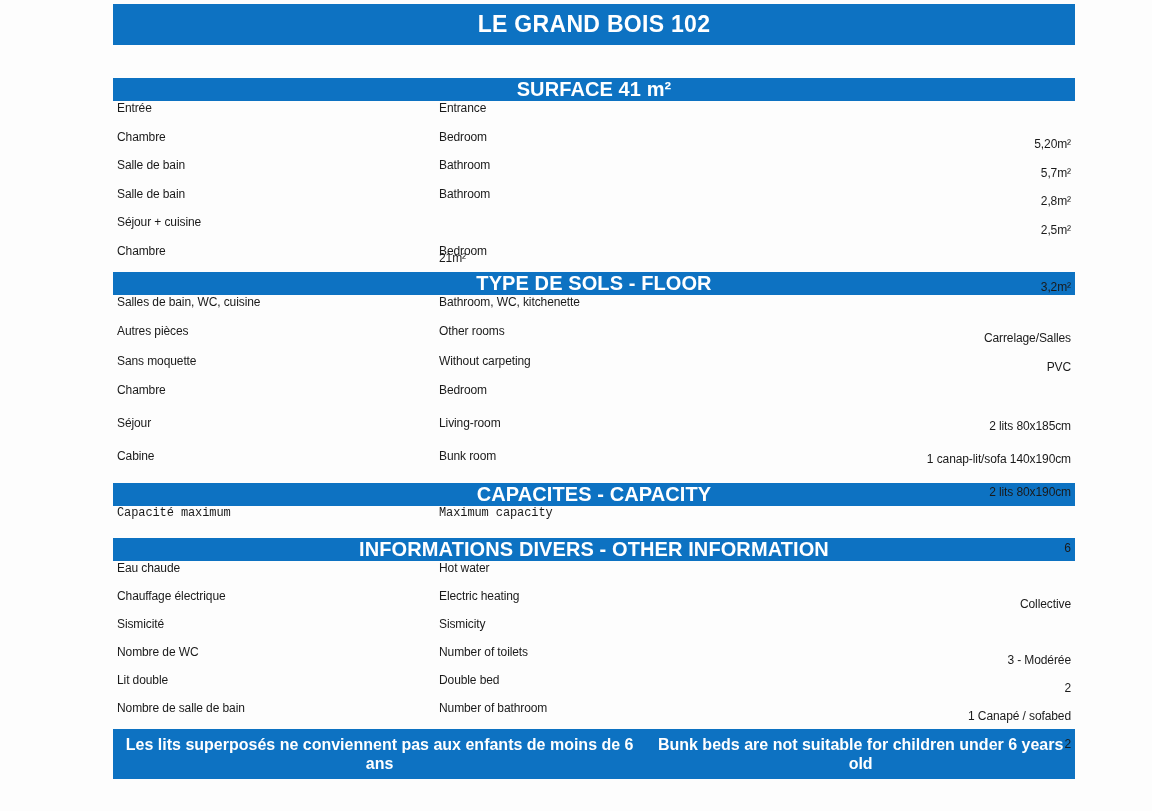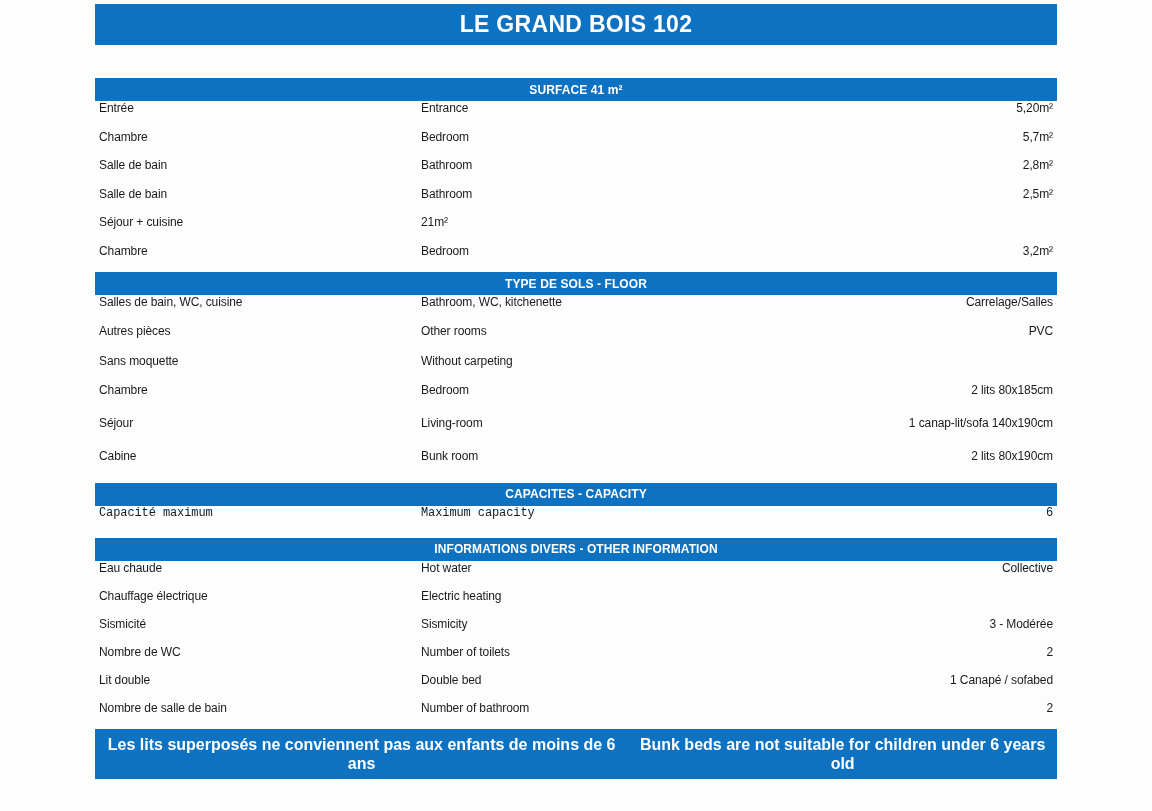--- a/index.html
+++ b/index.html
@@ -8,54 +8,54 @@
   body {
     width:1152px; height:811px;
     background:#fdfdfd;
     font-family:"Liberation Sans", sans-serif;
     color:var(--ink);
     position:relative;
     overflow:hidden;
   }
   .sheet {
     position:absolute;
-    left:95px; top:4px;
+    left:113px; top:4px;
     width:962px;
   }
   .band {
     background:var(--accent);
     color:var(--band-text);
     font-weight:bold;
     display:flex;
     align-items:center;
     justify-content:center;
     text-align:center;
   }
   .title-band {
     height:41px;
     font-size:23px;
     letter-spacing:0.3px;
     margin-bottom:33px;
   }
   .section-band {
     height:23px;
-    font-size:12px;
+    font-size:20px;
     letter-spacing:0.1px;
   }
   .row {
     display:flex;
     align-items:flex-start;
     padding:0 4px 0 4px;
     font-size:12px;
     letter-spacing:-0.1px;
   }
   .c { white-space:nowrap; }
   .fr { width:322px; }
   .en { flex:1; }
-  .val { text-align:right; }
+  .val { text-align:right;margin-top:36px; }
   .rows-surface  .row { height:28.5px; }
   .rows-sols     .row { height:29.3px; }
   .rows-couch    .row { height:33.3px; }
   .rows-capacity .row { height:32px;font-family:Liberation Mono, monospace; }
   .rows-info     .row { height:28px; }
   .footer-band {
     height:50px;
     justify-content:space-evenly;
     font-size:16px;
     line-height:1.2;

